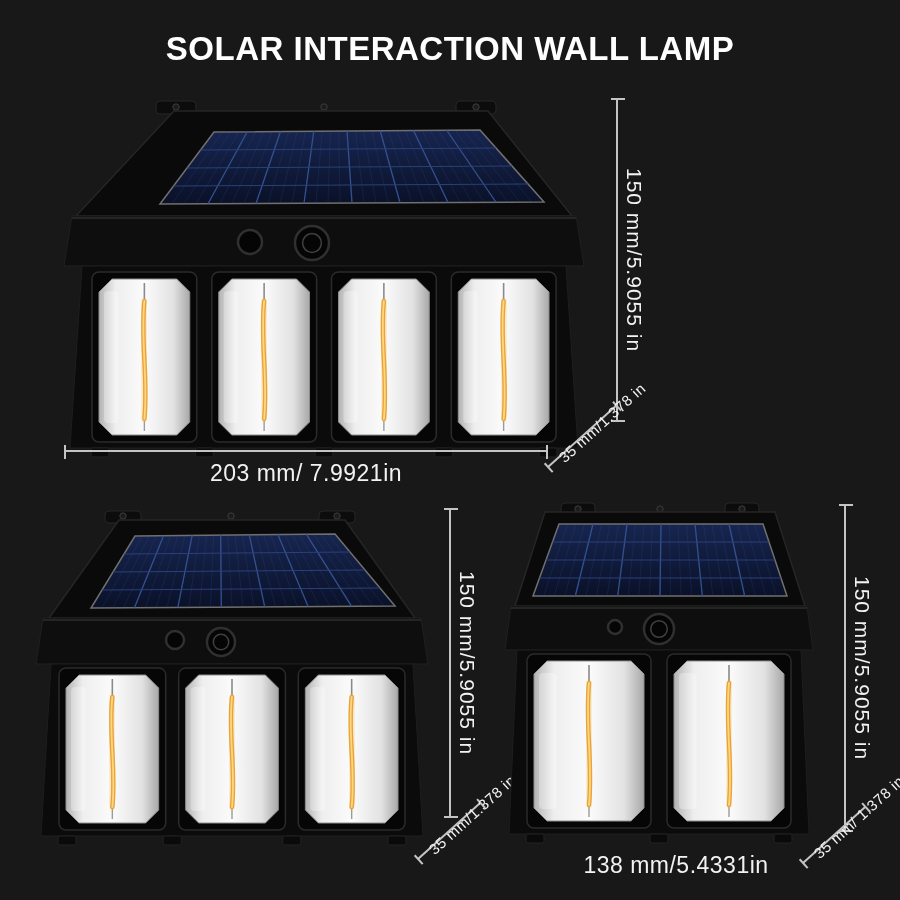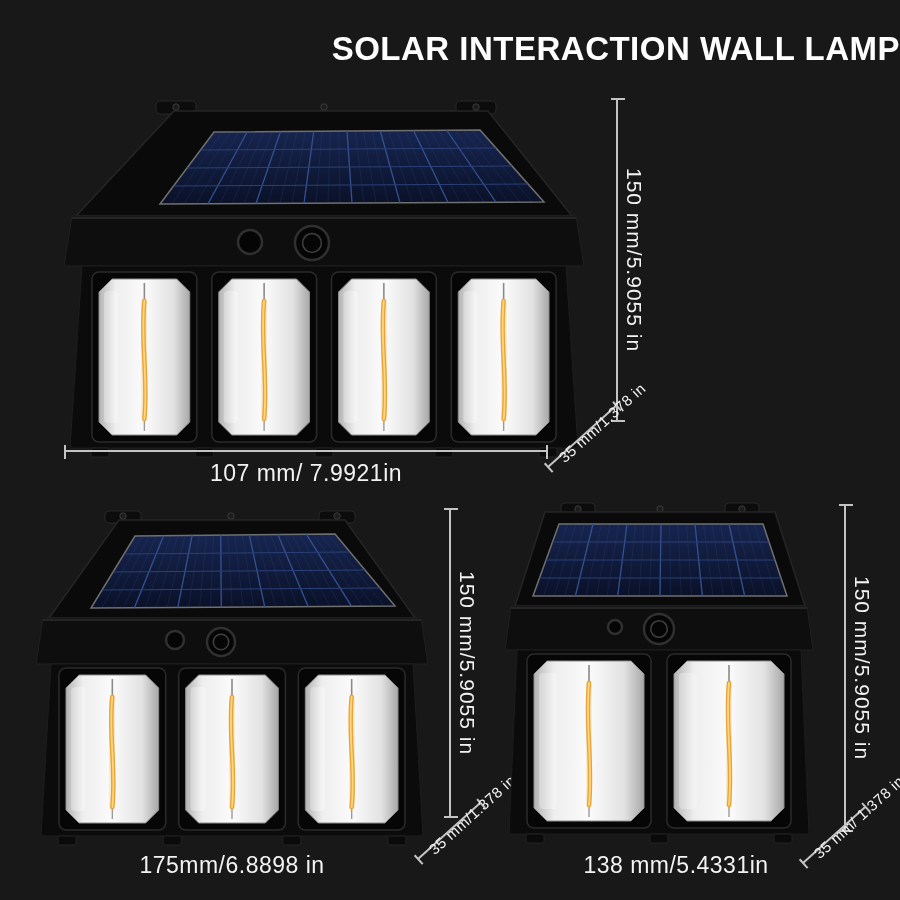--- a/index.html
+++ b/index.html
@@ -5,21 +5,21 @@
   :root{
     --bg:#181818; --title:#ffffff; --dimtext:#f2f2f2; --line:#c4c4c4;
   }
   *{margin:0;padding:0;box-sizing:border-box;}
   html,body{background:#000;}
   .stage{
     position:relative;width:900px;height:900px;background:var(--bg);
     overflow:hidden;font-family:"Liberation Sans",sans-serif;
   }
   .title{
-    position:absolute;top:30px;left:0;width:100%;text-align:right;
+    position:absolute;top:30px;left:0;width:100%;text-align:center;
     font-size:33px;font-weight:800;color:var(--title);letter-spacing:.5px;
   }
   .lamp-art{position:absolute;}
   .lamp-art svg{display:block;width:100%;height:100%;}
   .vdim{position:absolute;width:0;border-left:2px solid var(--line);}
   .vdim::before,.vdim::after{content:"";position:absolute;left:-7px;width:14px;height:0;border-top:2px solid var(--line);}
   .vdim::before{top:-2px;}
   .vdim::after{bottom:-2px;}
   .hdim{position:absolute;height:0;border-top:2px solid var(--line);}
   .hdim::before,.hdim::after{content:"";position:absolute;top:-7px;height:14px;width:0;border-left:2px solid var(--line);}
@@ -154,21 +154,21 @@
         <rect x="33.0" y="352" width="18" height="9" rx="2" fill="#0a0a0a" stroke="#222222"></rect>
         <rect x="137.3" y="352" width="18" height="9" rx="2" fill="#0a0a0a" stroke="#222222"></rect>
         <rect x="257.0" y="352" width="18" height="9" rx="2" fill="#0a0a0a" stroke="#222222"></rect>
         <rect x="376.8" y="352" width="18" height="9" rx="2" fill="#0a0a0a" stroke="#222222"></rect>
         <rect x="481.0" y="352" width="18" height="9" rx="2" fill="#0a0a0a" stroke="#222222"></rect>
       </svg>
     </div>
   <div class="vdim" style="left:616px;top:100px;height:320px;"></div>
   <div class="vlabel" style="left:622px;top:100px;height:320px;">150 mm/5.9055 in</div>
   <div class="hdim" style="left:66px;top:450px;width:480px;"></div>
-  <div class="wlabel" style="left:66px;top:460px;width:480px;">107 mm/ 7.9921in</div>
+  <div class="wlabel" style="left:66px;top:460px;width:480px;">203 mm/ 7.9921in</div>
   <div class="ddim" style="left:548px;top:466px;width:92px;"></div>
   <div class="dlabel" style="left:561px;top:451px;">35 mm/1.378 in</div>
 
   <div class="lamp-art" id="lamp-art-1" style="left:33px;top:506px;width:398px;height:344px;">
       <svg viewBox="0 0 398 344" xmlns="http://www.w3.org/2000/svg">
         <defs>
     <linearGradient id="pg1" x1="0" y1="0" x2="0" y2="1">
       <stop offset="0" stop-color="#17254f"></stop>
             <stop offset="1" stop-color="#0a1128"></stop>
           </linearGradient>
@@ -257,21 +257,20 @@
         <path d="M 318.6666666666667 191 C 314.6666666666667 229.5 322.6666666666667 262.5 318.6666666666667 301" fill="none" stroke="#e8a33c" stroke-width="4.5" stroke-linecap="round"></path>
         <path d="M 318.6666666666667 191 C 314.6666666666667 229.5 322.6666666666667 262.5 318.6666666666667 301" fill="none" stroke="#ffd67a" stroke-width="1.8" stroke-linecap="round"></path>
         <rect x="25.0" y="330" width="18" height="9" rx="2" fill="#0a0a0a" stroke="#222222"></rect>
         <rect x="130.2" y="330" width="18" height="9" rx="2" fill="#0a0a0a" stroke="#222222"></rect>
         <rect x="249.8" y="330" width="18" height="9" rx="2" fill="#0a0a0a" stroke="#222222"></rect>
         <rect x="355.0" y="330" width="18" height="9" rx="2" fill="#0a0a0a" stroke="#222222"></rect>
       </svg>
     </div>
   <div class="vdim" style="left:449px;top:510px;height:306px;"></div>
   <div class="vlabel" style="left:455px;top:510px;height:306px;">150 mm/5.9055 in</div>
-  <div class="wlabel" style="left:33px;top:852px;width:398px;">175mm/6.8898 in</div>
   <div class="ddim" style="left:418px;top:858px;width:84px;"></div>
   <div class="dlabel" style="left:431px;top:843px;">35 mm/1.378 in</div>
 
   <div class="lamp-art" id="lamp-art-2" style="left:503px;top:500px;width:312px;height:350px;">
       <svg viewBox="0 0 312 350" xmlns="http://www.w3.org/2000/svg">
         <defs>
     <linearGradient id="pg2" x1="0" y1="0" x2="0" y2="1">
       <stop offset="0" stop-color="#17254f"></stop>
             <stop offset="1" stop-color="#0a1128"></stop>
           </linearGradient>

